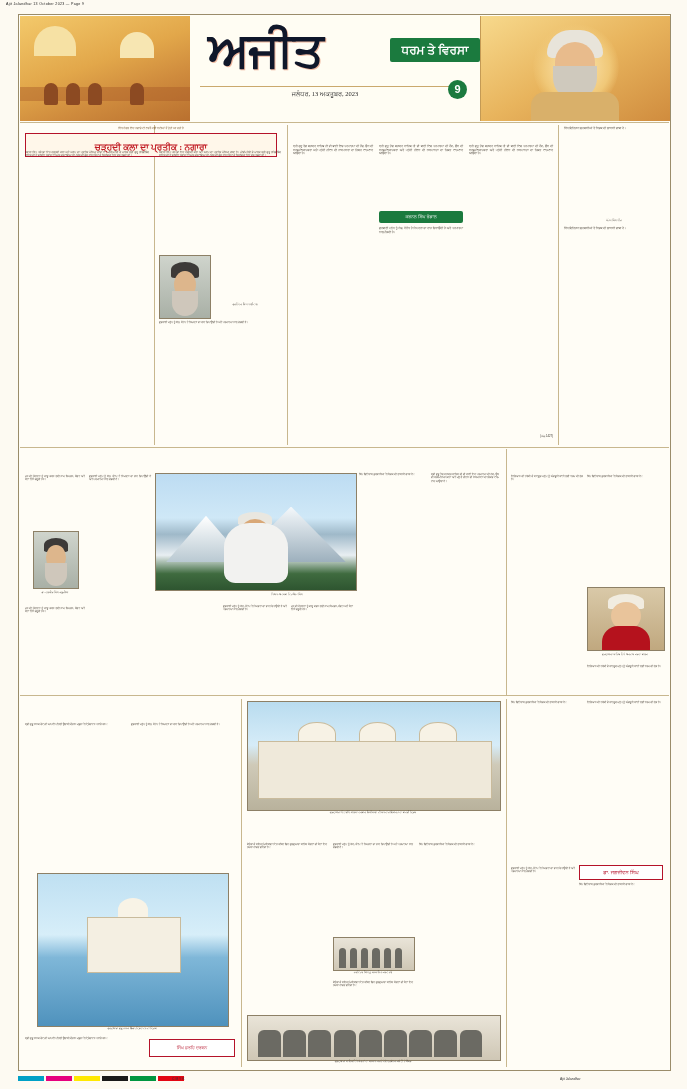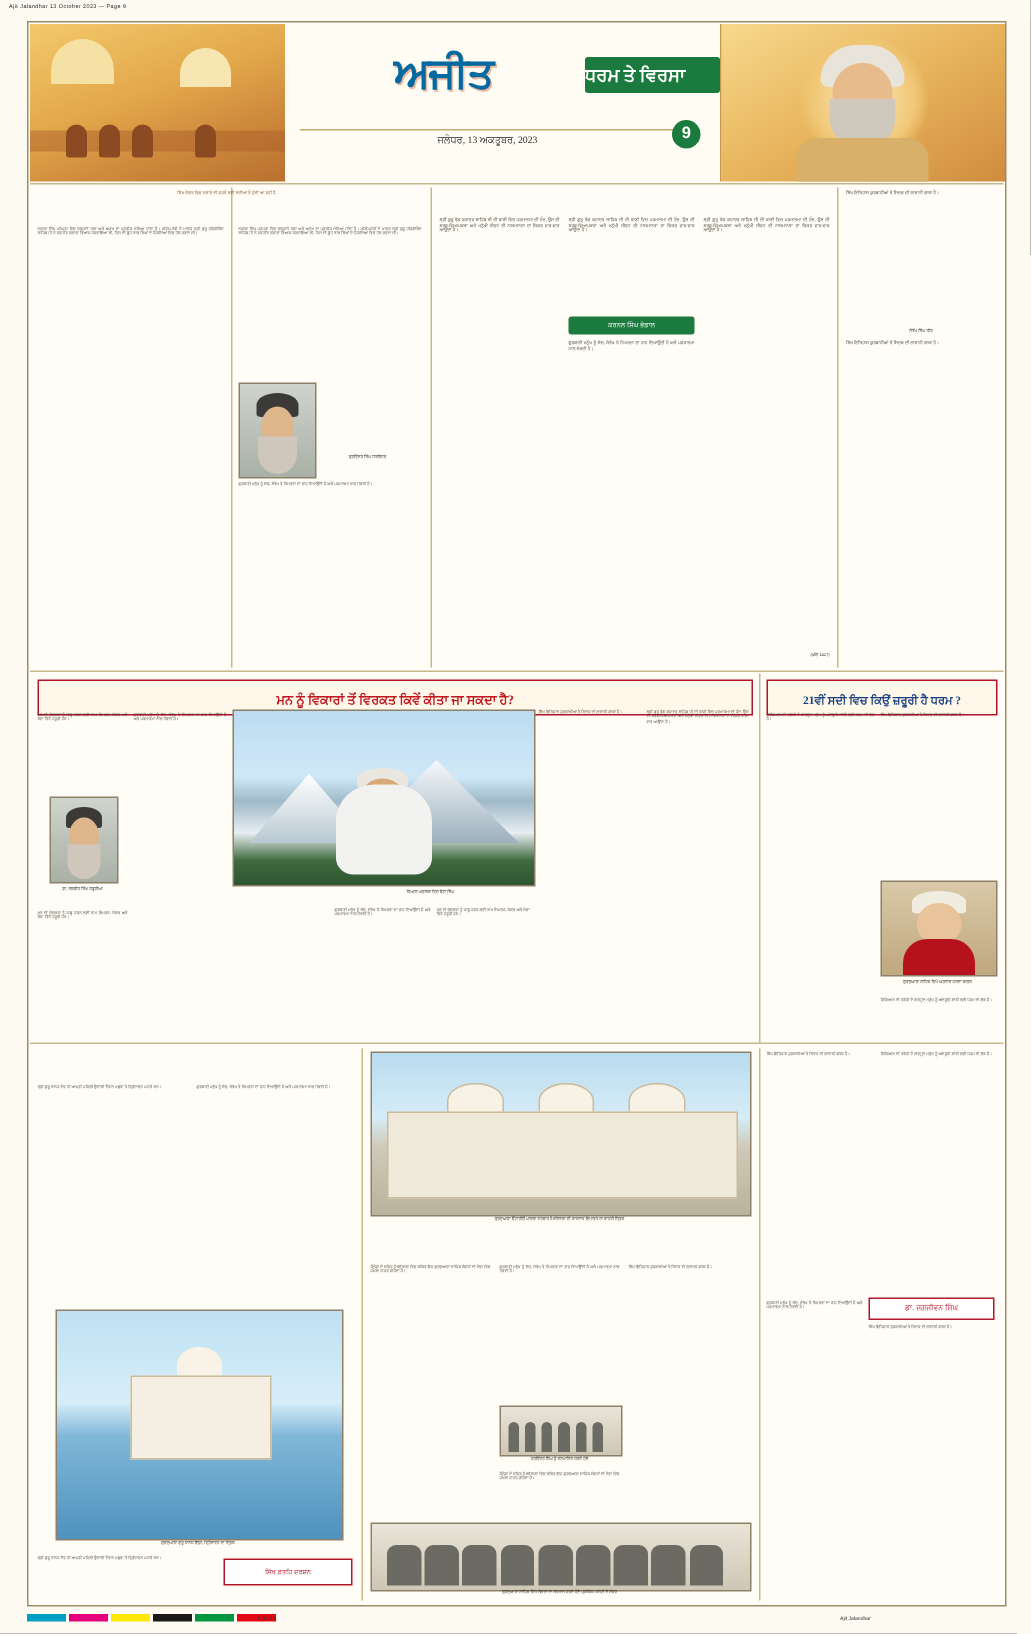--- a/index.html
+++ b/index.html
@@ -20,25 +20,25 @@
   
   #masthead{position:absolute;left:1px;top:1px;width:649px;height:105px;}
   .mh-art{position:absolute;left:0;top:0;width:170px;height:105px;
     background:linear-gradient(160deg,#f3c96b,#e2a74a 45%,#cf8b3d 70%,#b9702f);
     border-right:1px solid #c49a54;overflow:hidden;}
   .mh-art .dome{position:absolute;left:14px;top:10px;width:42px;height:30px;border-radius:22px 22px 0 0;background:#f6e1a4;}
   .mh-art .dome2{position:absolute;left:100px;top:16px;width:34px;height:26px;border-radius:18px 18px 0 0;background:#f7e6b2;}
   .mh-art .band{position:absolute;left:0;bottom:20px;width:170px;height:14px;background:rgba(168,92,40,.45);}
   .mh-art .fig{position:absolute;bottom:16px;width:14px;height:22px;border-radius:7px 7px 2px 2px;background:#8c4a22;}
   .mh-title{position:absolute;left:170px;top:0;width:290px;height:105px;background:#fffdf3;}
-  .mh-logo{position:absolute;left:18px;top:12px;width:175px;height:44px;color:#0369a1;
-    font-family:"Liberation Serif",serif;font-size:28px;font-weight:bold;letter-spacing:-1px;line-height:44px;
-    text-shadow:1px 1px 0 #f0b9a0;text-align:center;}
+  .mh-logo{position:absolute;left:18px;top:12px;width:175px;height:44px;color:#0f172a;
+    font-family:"Liberation Serif",serif;font-size:48px;font-weight:bold;letter-spacing:-1px;line-height:44px;
+    text-shadow:1px 1px 0 #f0b9a0;}
   .mh-sub{position:absolute;left:200px;top:22px;width:90px;height:24px;background:#1b7a3e;border-radius:2px;
-    color:#fff;font-size:12px;font-weight:bold;text-align:left;line-height:24px;font-family:"Liberation Serif",serif;}
+    color:#fff;font-size:12px;font-weight:bold;text-align:center;line-height:24px;font-family:"Liberation Serif",serif;}
   .mh-date{position:absolute;left:10px;top:70px;width:250px;text-align:center;font-size:6.5px;color:#2a2a2a;
     font-family:"Liberation Serif",serif;border-top:1px solid #caa96d;padding-top:3px;}
   .mh-pageno{position:absolute;left:258px;top:64px;width:19px;height:19px;border-radius:50%;background:#1b7a3e;color:#fff;
     font-size:11px;font-weight:bold;text-align:center;line-height:19px;}
   .mh-photo{position:absolute;left:460px;top:0;width:189px;height:105px;
     background:linear-gradient(150deg,#f7d98c,#e8b45d 50%,#d08c3e);border-left:1px solid #c49a54;overflow:hidden;}
   .mh-photo .halo{position:absolute;left:52px;top:8px;width:86px;height:86px;border-radius:50%;
     background:radial-gradient(circle,#fde9b8 0%,#f0c878 55%,rgba(240,200,120,0) 72%);}
   .mh-photo .head{position:absolute;left:74px;top:26px;width:40px;height:46px;border-radius:20px 20px 16px 16px;background:#e8bb8c;}
   .mh-photo .turban{position:absolute;left:66px;top:14px;width:56px;height:28px;border-radius:28px 28px 6px 6px;background:#e8e4da;}
@@ -121,20 +121,23 @@
     </div>
 
     <div class="hrule" style="left:1px;top:107px;width:649px;"></div>
 
     <div class="vrule" style="left:135px;top:110px;height:320px;"></div>
     <div class="vrule" style="left:268px;top:110px;height:320px;"></div>
     <div class="vrule" style="left:539px;top:110px;height:320px;"></div>
 
     <div class="crop" style="left:6px;top:112px;width:252px;">
       <div class="tiny" style="text-align:center;color:#6b4a1e;font-size:2.8px;line-height:3.6px;">ਸਿੱਖ ਸੰਗਤ ਵਿਚ ਨਗਾਰੇ ਦੀ ਵਰਤੋਂ ਕਈ ਸਦੀਆਂ ਤੋਂ ਹੁੰਦੀ ਆ ਰਹੀ ਹੈ</div>
+      <div class="box-head" style="margin-top:2px;padding:2px 0;">
+        <span class="head-red" style="font-size:9px;">ਚੜ੍ਹਦੀ ਕਲਾ ਦਾ ਪ੍ਰਤੀਕ : ਨਗਾਰਾ</span>
+      </div>
     </div>
 
     <div class="crop tiny" style="left:6px;top:136px;width:124px;height:292px;column-count:1;">ਨਗਾਰਾ ਸਿੱਖ ਪਰੰਪਰਾ ਵਿਚ ਚੜ੍ਹਦੀ ਕਲਾ ਅਤੇ ਅਣਖ ਦਾ ਪ੍ਰਤੀਕ ਮੰਨਿਆ ਜਾਂਦਾ ਹੈ। ਮੀਰੀ-ਪੀਰੀ ਦੇ ਮਾਲਕ ਸ੍ਰੀ ਗੁਰੂ ਹਰਿਗੋਬਿੰਦ ਸਾਹਿਬ ਜੀ ਨੇ ਰਣਜੀਤ ਨਗਾਰਾ ਤਿਆਰ ਕਰਵਾਇਆ ਸੀ, ਜਿਸ ਦੀ ਗੂੰਜ ਨਾਲ ਸਿੰਘਾਂ ਦੇ ਹਿਰਦਿਆਂ ਵਿਚ ਜੋਸ਼ ਭਰਦਾ ਸੀ।</div>
 
     <div class="ph portrait" style="left:140px;top:240px;width:50px;height:62px;">
       <div class="t"></div>
         <div class="h"></div>
         <div class="b"></div>
     </div>
     <div class="cap" style="left:193px;top:288px;width:66px;">ਗੁਰਵਿੰਦਰ ਸਿੰਘ ਧਾਲੀਵਾਲ</div>
@@ -150,23 +153,20 @@
     <div class="cap" style="left:450px;top:420px;width:84px;text-align:right;">(ਅੰਗ 1427)</div>
 
     <div class="crop tiny2" style="left:545px;top:112px;width:100px;height:90px;">ਸਿੱਖ ਇਤਿਹਾਸ ਕੁਰਬਾਨੀਆਂ ਤੇ ਸਿਦਕ ਦੀ ਲਾਸਾਨੀ ਗਾਥਾ ਹੈ।</div>
     <div class="cap" style="left:545px;top:204px;width:100px;">ਸੰਤੋਖ ਸਿੰਘ ਧੀਰ</div>
     <div class="crop tiny2" style="left:545px;top:212px;width:100px;height:212px;">ਸਿੱਖ ਇਤਿਹਾਸ ਕੁਰਬਾਨੀਆਂ ਤੇ ਸਿਦਕ ਦੀ ਲਾਸਾਨੀ ਗਾਥਾ ਹੈ।</div>
 
     <div class="hrule" style="left:1px;top:432px;width:649px;"></div>
 
     <div class="vrule" style="left:487px;top:434px;height:246px;"></div>
 
-    <div class="crop box-head" style="left:6px;top:438px;width:475px;padding:2px 0;">
-      <span class="head-red" style="font-size:8.6px;">ਮਨ ਨੂੰ ਵਿਕਾਰਾਂ ਤੋਂ ਵਿਰਕਤ ਕਿਵੇਂ ਕੀਤਾ ਜਾ ਸਕਦਾ ਹੈ?</span>
-    </div>
 
     <div class="ph portrait" style="left:14px;top:516px;width:44px;height:56px;">
       <div class="t"></div>
         <div class="h"></div>
         <div class="b"></div>
     </div>
     <div class="cap" style="left:8px;top:576px;width:56px;">ਡਾ. ਦਲਬੀਰ ਸਿੰਘ ਕਥੂਰੀਆ</div>
 
     <div class="crop tiny" style="left:6px;top:460px;width:60px;height:52px;">ਮਨ ਦੀ ਚੰਚਲਤਾ ਨੂੰ ਕਾਬੂ ਕਰਨ ਲਈ ਨਾਮ ਸਿਮਰਨ, ਸੰਗਤ ਅਤੇ ਸੇਵਾ ਤਿੰਨੇ ਜ਼ਰੂਰੀ ਹਨ।</div>
     <div class="crop tiny" style="left:6px;top:592px;width:60px;height:84px;">ਮਨ ਦੀ ਚੰਚਲਤਾ ਨੂੰ ਕਾਬੂ ਕਰਨ ਲਈ ਨਾਮ ਸਿਮਰਨ, ਸੰਗਤ ਅਤੇ ਸੇਵਾ ਤਿੰਨੇ ਜ਼ਰੂਰੀ ਹਨ।</div>
@@ -181,23 +181,20 @@
         <div class="man"></div>
     </div>
     <div class="cap" style="left:200px;top:578px;width:136px;">ਧਿਆਨ ਅਵਸਥਾ ਵਿਚ ਬੈਠਾ ਸਿੰਘ</div>
 
     <div class="crop tiny" style="left:204px;top:590px;width:64px;height:86px;">ਗੁਰਬਾਣੀ ਮਨੁੱਖ ਨੂੰ ਸੱਚ, ਸੰਤੋਖ ਤੇ ਨਿਮਰਤਾ ਦਾ ਰਾਹ ਦਿਖਾਉਂਦੀ ਹੈ ਅਤੇ ਪਰਮਾਤਮਾ ਨਾਲ ਜੋੜਦੀ ਹੈ।</div>
     <div class="crop tiny" style="left:272px;top:458px;width:62px;height:0px;"></div>
     <div class="crop tiny" style="left:272px;top:590px;width:62px;height:86px;">ਮਨ ਦੀ ਚੰਚਲਤਾ ਨੂੰ ਕਾਬੂ ਕਰਨ ਲਈ ਨਾਮ ਸਿਮਰਨ, ਸੰਗਤ ਅਤੇ ਸੇਵਾ ਤਿੰਨੇ ਜ਼ਰੂਰੀ ਹਨ।</div>
     <div class="crop tiny" style="left:340px;top:458px;width:68px;height:218px;">ਸਿੱਖ ਇਤਿਹਾਸ ਕੁਰਬਾਨੀਆਂ ਤੇ ਸਿਦਕ ਦੀ ਲਾਸਾਨੀ ਗਾਥਾ ਹੈ।</div>
     <div class="crop tiny" style="left:412px;top:458px;width:68px;height:218px;">ਸ੍ਰੀ ਗੁਰੂ ਤੇਗ ਬਹਾਦਰ ਸਾਹਿਬ ਜੀ ਦੀ ਬਾਣੀ ਵਿਚ ਪਰਮਾਤਮਾ ਦੀ ਹੋਂਦ, ਉਸ ਦੀ ਸਰਬ-ਵਿਆਪਕਤਾ ਅਤੇ ਮਨੁੱਖੀ ਜੀਵਨ ਦੀ ਨਾਸ਼ਮਾਨਤਾ ਦਾ ਜ਼ਿਕਰ ਵਾਰ-ਵਾਰ ਆਉਂਦਾ ਹੈ।</div>
 
-    <div class="crop box-head" style="left:492px;top:438px;width:152px;padding:2px 0;">
-      <span class="head-blue" style="font-size:7.6px;">21ਵੀਂ ਸਦੀ ਵਿਚ ਕਿਉਂ ਜ਼ਰੂਰੀ ਹੈ ਧਰਮ ?</span>
-    </div>
     <div class="crop tiny" style="left:492px;top:460px;width:72px;height:214px;">ਵਿਗਿਆਨ ਦੀ ਤਰੱਕੀ ਦੇ ਬਾਵਜੂਦ ਮਨੁੱਖ ਨੂੰ ਅੰਦਰੂਨੀ ਸ਼ਾਂਤੀ ਲਈ ਧਰਮ ਦੀ ਲੋੜ ਹੈ।</div>
     <div class="crop tiny" style="left:568px;top:460px;width:76px;height:110px;">ਸਿੱਖ ਇਤਿਹਾਸ ਕੁਰਬਾਨੀਆਂ ਤੇ ਸਿਦਕ ਦੀ ਲਾਸਾਨੀ ਗਾਥਾ ਹੈ।</div>
     <div class="ph kid" style="left:568px;top:572px;width:76px;height:62px;">
       <div class="cap"></div>
         <div class="face"></div>
         <div class="body"></div>
     </div>
     <div class="cap" style="left:568px;top:638px;width:76px;">ਗੁਰਦੁਆਰਾ ਸਾਹਿਬ ਵਿਖੇ ਅਰਦਾਸ ਕਰਦਾ ਬਾਲਕ</div>
     <div class="crop tiny" style="left:568px;top:650px;width:76px;height:26px;">ਵਿਗਿਆਨ ਦੀ ਤਰੱਕੀ ਦੇ ਬਾਵਜੂਦ ਮਨੁੱਖ ਨੂੰ ਅੰਦਰੂਨੀ ਸ਼ਾਂਤੀ ਲਈ ਧਰਮ ਦੀ ਲੋੜ ਹੈ।</div>
 

